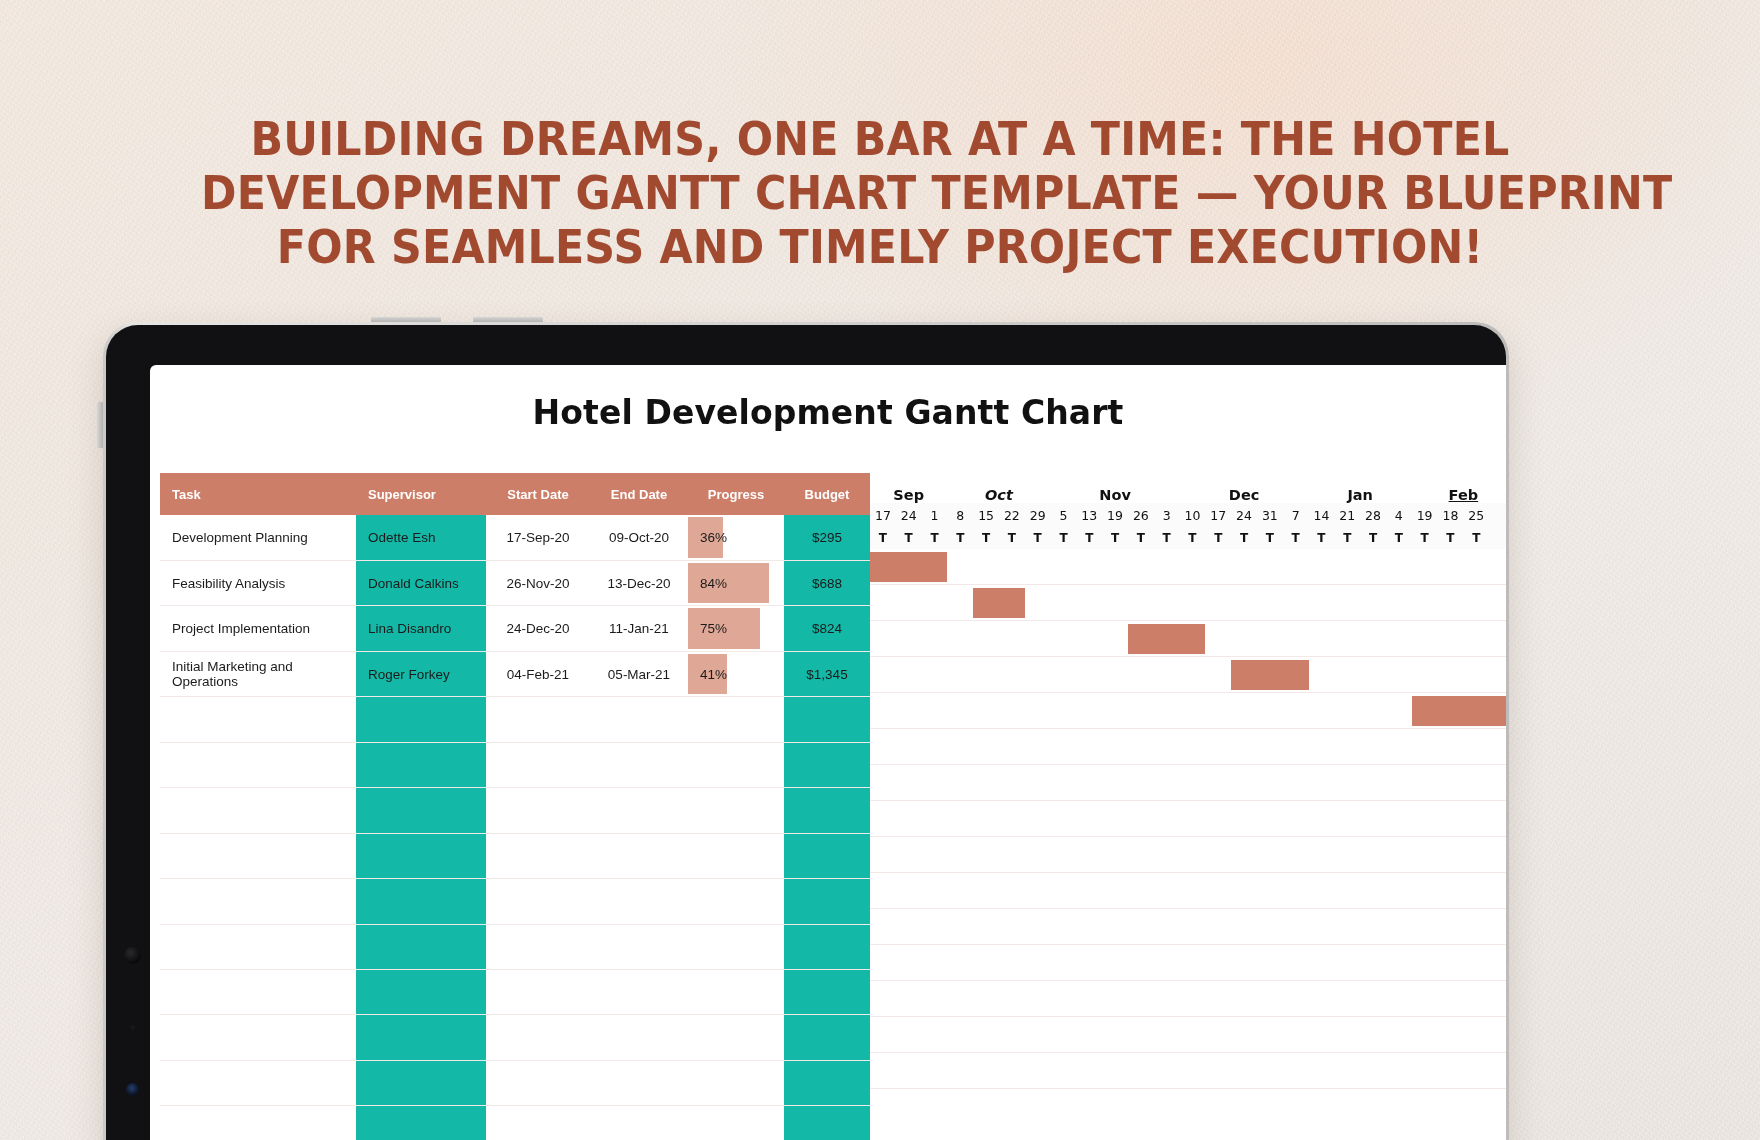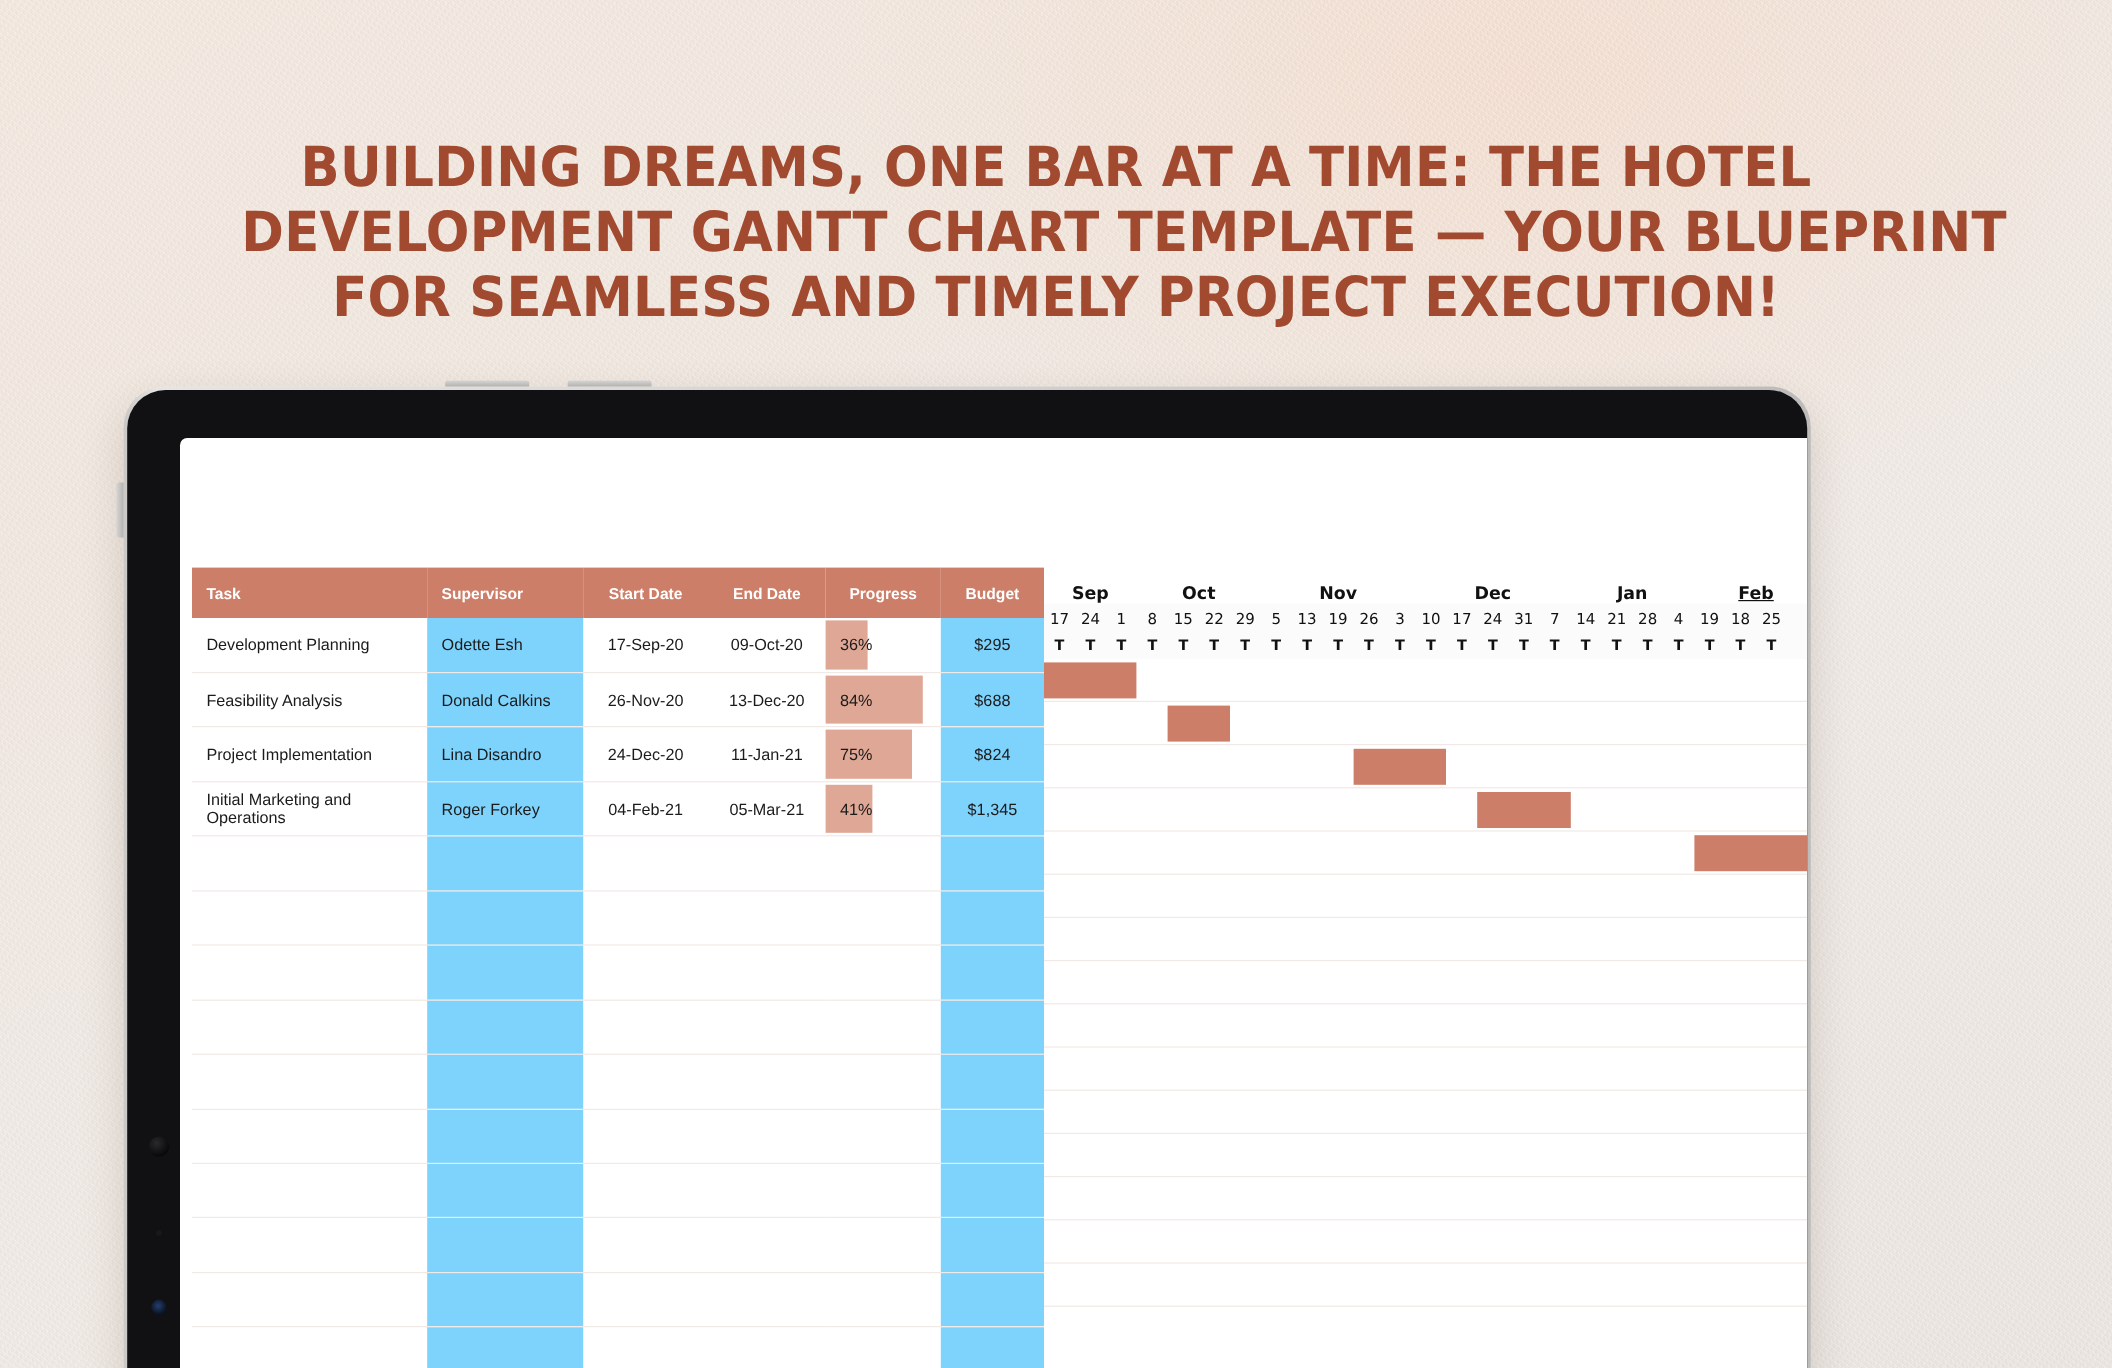--- a/index.html
+++ b/index.html
@@ -112,21 +112,21 @@
   .hdr-row th {
     background: #cd7e68;
     color: #fff;
     font-weight: bold;
     font-size: 13px;
     text-align: left;
     height: 42px;
     vertical-align: middle;
   }
   .hdr-row th.c { text-align: center; }
-  .col-shade { background: #7dd3fc; }
+  .col-shade { background: #14b8a6; }
   .row-line td { border-bottom: 1px solid #f1e9e5; }
 
   .prog-cell { position: relative; padding: 0; }
   .prog-bar {
     position: absolute; left: 0; top: 2px; bottom: 2px;
     background: #dfa795;
   }
   .prog-txt { position: relative; z-index: 2; }
 
   
@@ -166,20 +166,21 @@
   <div class="btn-top" style="left:268px;width:70px;"></div>
   <div class="btn-top" style="left:370px;width:70px;"></div>
   <div class="btn-side" style="top:80px;height:46px;"></div>
 
   <div class="tablet-body">
     <div class="cam" style="top:622px;"></div>
     <div class="cam small" style="top:700px;left:24px;"></div>
     <div class="cam ring" style="top:758px;left:20px;"></div>
 
     <div class="screen">
+      <div class="sheet-title">Hotel Development Gantt Chart</div>
 
       <div class="grid">
 
         <table class="tbl" style="width:710px;">
           <colgroup>
             <col style="width:196px">
               <col style="width:130px">
               <col style="width:104px">
             <col style="width:98px">
               <col style="width:96px">
@@ -307,21 +308,21 @@
                 <td>&nbsp;</td>
                 <td>&nbsp;</td>
                 <td class="col-shade">&nbsp;</td>
               </tr>
             </tbody>
         </table>
 
         <div class="gantt">
           <div class="month-row" id="month-row">
               <div class="month-lbl" style="width: 77.4px;">Sep</div>
-              <div class="month-lbl" style="width: 103.2px;">Oct</div>
+              <div class="month-lbl" style="width: 103.2px; font-style: italic;">Oct</div>
               <div class="month-lbl" style="width: 129px;">Nov</div>
               <div class="month-lbl" style="width: 129px;">Dec</div>
               <div class="month-lbl" style="width: 103.2px;">Jan</div>
               <div class="month-lbl" style="width: 103.2px; text-decoration: underline;">Feb</div>
             </div>
           <div class="day-row" id="day-row">
               <div class="day-cell" style="width: 25.8px;">17</div>
               <div class="day-cell" style="width: 25.8px;">24</div>
               <div class="day-cell" style="width: 25.8px;">1</div>
               <div class="day-cell" style="width: 25.8px;">8</div>

